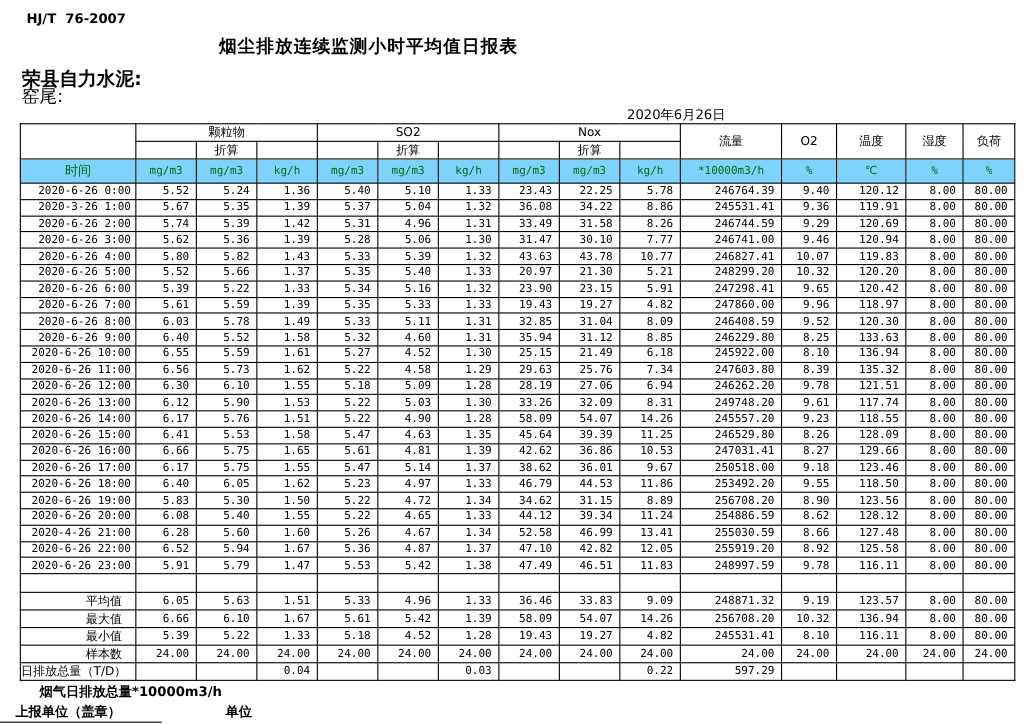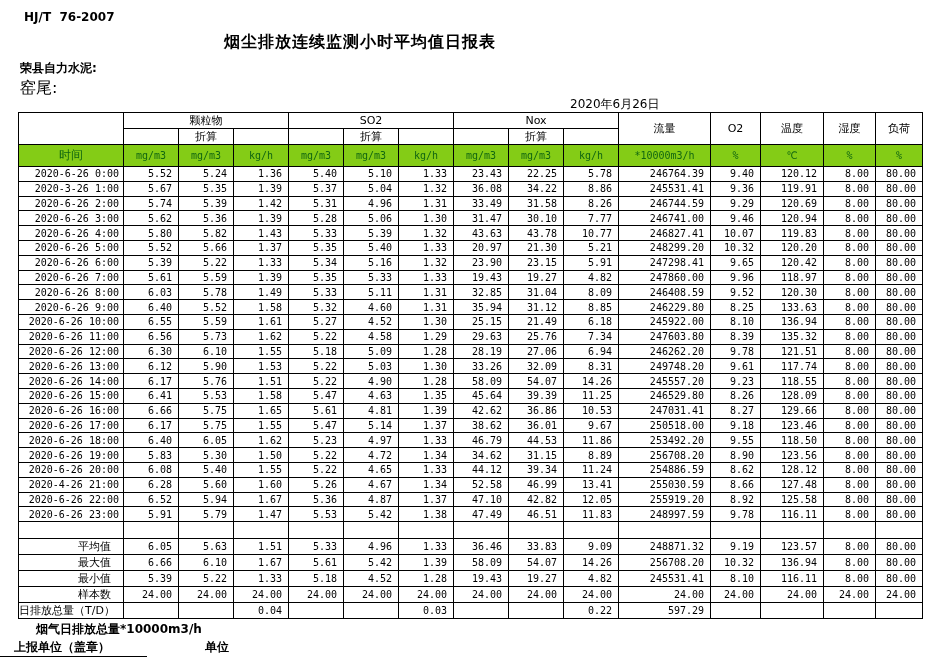--- a/index.html
+++ b/index.html
@@ -2,39 +2,39 @@
 <html><head>
 <meta charset="utf-8">
 <style>
   html,body{margin:0;padding:0;}
   body{
     width:942px;height:658px;position:relative;background:#ffffff;
     font-family:"DejaVu Sans", sans-serif;color:#000;overflow:hidden;
   }
   .abs{position:absolute;white-space:pre;}
   .std{left:24px;top:10px;font-size:12px;font-weight:bold;}
-  .title{left:224px;top:32px;font-size:16px;font-weight:bold;letter-spacing:1px;}
-  .company{left:20px;top:60px;font-size:12px;font-weight:bold;}
+  .title{left:199px;top:32px;font-size:16px;font-weight:bold;letter-spacing:1px;}
+  .company{left:20px;top:60px;font-size:17px;font-weight:bold;}
   .loc{left:20px;top:78px;font-size:16px;font-weight:normal;}
   .date{left:570px;top:84px;font-size:12px;margin-top:12px;}
 
   table{
     border-collapse:collapse;table-layout:fixed;
     position:absolute;left:18px;top:112px;width:904px;
   }
   td,th{
     border:1px solid #000;padding:0 6px 0 0;margin:0;
     font-size:10px;font-weight:normal;overflow:hidden;white-space:nowrap;
   }
   thead tr.g1{height:15px;}
   thead tr.g2{height:14px;}
   thead th{text-align:center;padding:0;font-size:11px;font-family:"DejaVu Sans",sans-serif;}
   tr.units{height:22px;}
   tr.units td{
-    background:#84cc16;color:#116611;text-align:center;padding:0;
+    background:#7dd3fc;color:#116611;text-align:center;padding:0;
     font-size:10px;font-family:"DejaVu Sans Mono","DejaVu Sans",monospace;
   }
   tr.units td.cjk{font-family:"DejaVu Sans",sans-serif;font-size:12px;}
   tbody tr{height:14.8px;}
   tbody td{
     text-align:right;
     font-family:"DejaVu Sans Mono","DejaVu Sans",monospace;
   }
   tbody td.timecell{padding-right:4px;}
   tr.emptyrow{height:17px;}

